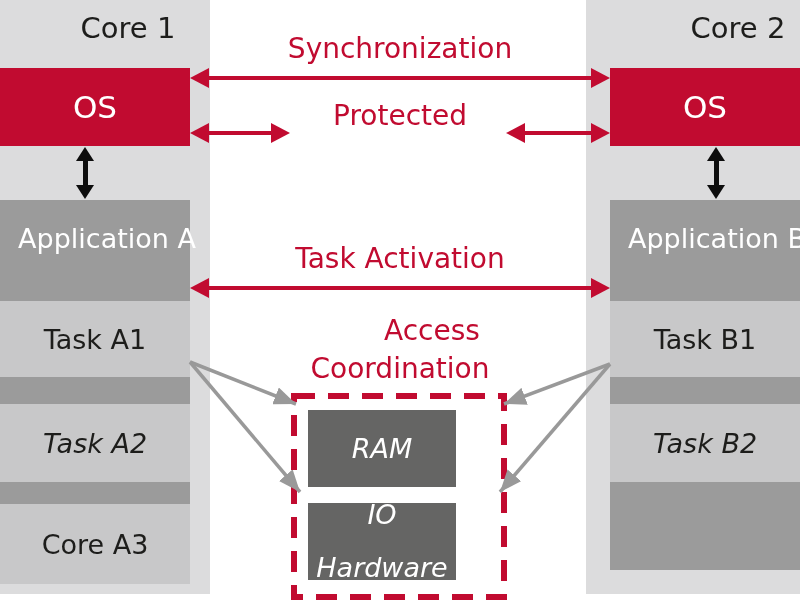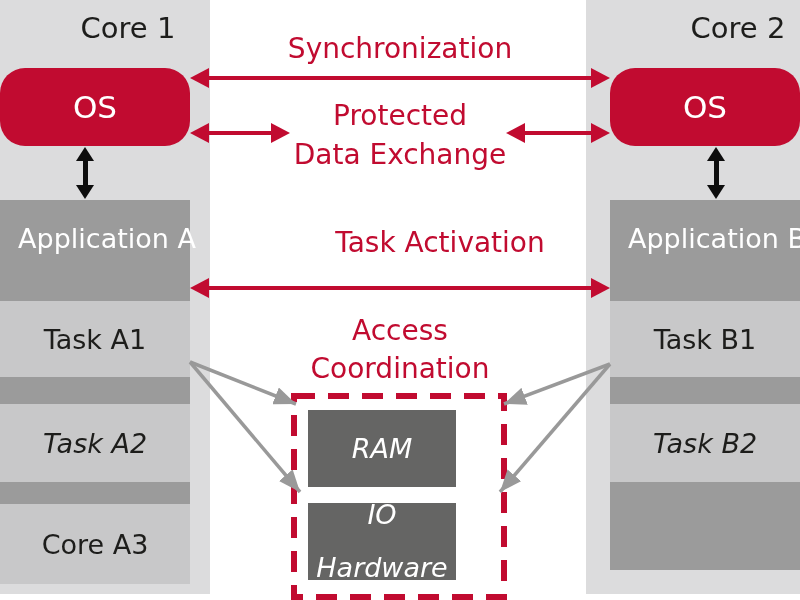--- a/index.html
+++ b/index.html
@@ -18,21 +18,21 @@
 
   
   .core-title{
     color:var(--text_black);font-size:29px;line-height:36px;text-align:center;
     width:190px;top:10px;padding-left:33px;
   }
 
   
   .os-box{
     width:190px;height:78px;top:68px;background:var(--red);
-    color:#ffffff;font-size:31px;display:flex;align-items:center;justify-content:center;border-radius:25px;
+    color:#ffffff;font-size:31px;display:flex;align-items:center;justify-content:center;
   }
 
   
   .panel{width:190px;height:370px;top:200px;background:var(--panel_gray);}
   .app-label{
     left:0;top:0;width:190px;height:77px;line-height:77px;text-align:center;
     color:#ffffff;font-size:27px;white-space:nowrap;padding-left:12px;
   }
   .task-box{
     left:0;width:190px;background:var(--task_gray);
@@ -127,23 +127,22 @@
     <div class="abs task-box t1">
       <span>Task B1</span>
     </div>
     <div class="abs task-box t2">
       <span>Task B2</span>
     </div>
   </div>
 
   <div class="abs red-label" style="top:30px;">Synchronization</div>
   <div class="abs red-label" style="top:97px;">Protected</div>
-  <div class="abs red-label" style="top:136px;">Data Exchange</div>
-  <div class="abs red-label" style="top:224px;padding-left:40px;">Task Activation</div>
-  <div class="abs red-label" style="top:312px;">Access</div>
+  <div class="abs red-label" style="top:240px;">Task Activation</div>
+  <div class="abs red-label" style="top:312px;padding-left:32px;">Access</div>
   <div class="abs red-label" style="top:350px;">Coordination</div>
 
   <div class="abs harrow" style="left:190px;top:68px;width:420px;">
     <div class="head-l"></div>
     <div class="shaft"></div>
     <div class="head-r"></div>
   </div>
   <div class="abs harrow" style="left:190px;top:123px;width:100px;">
     <div class="head-l"></div>
     <div class="shaft"></div>

